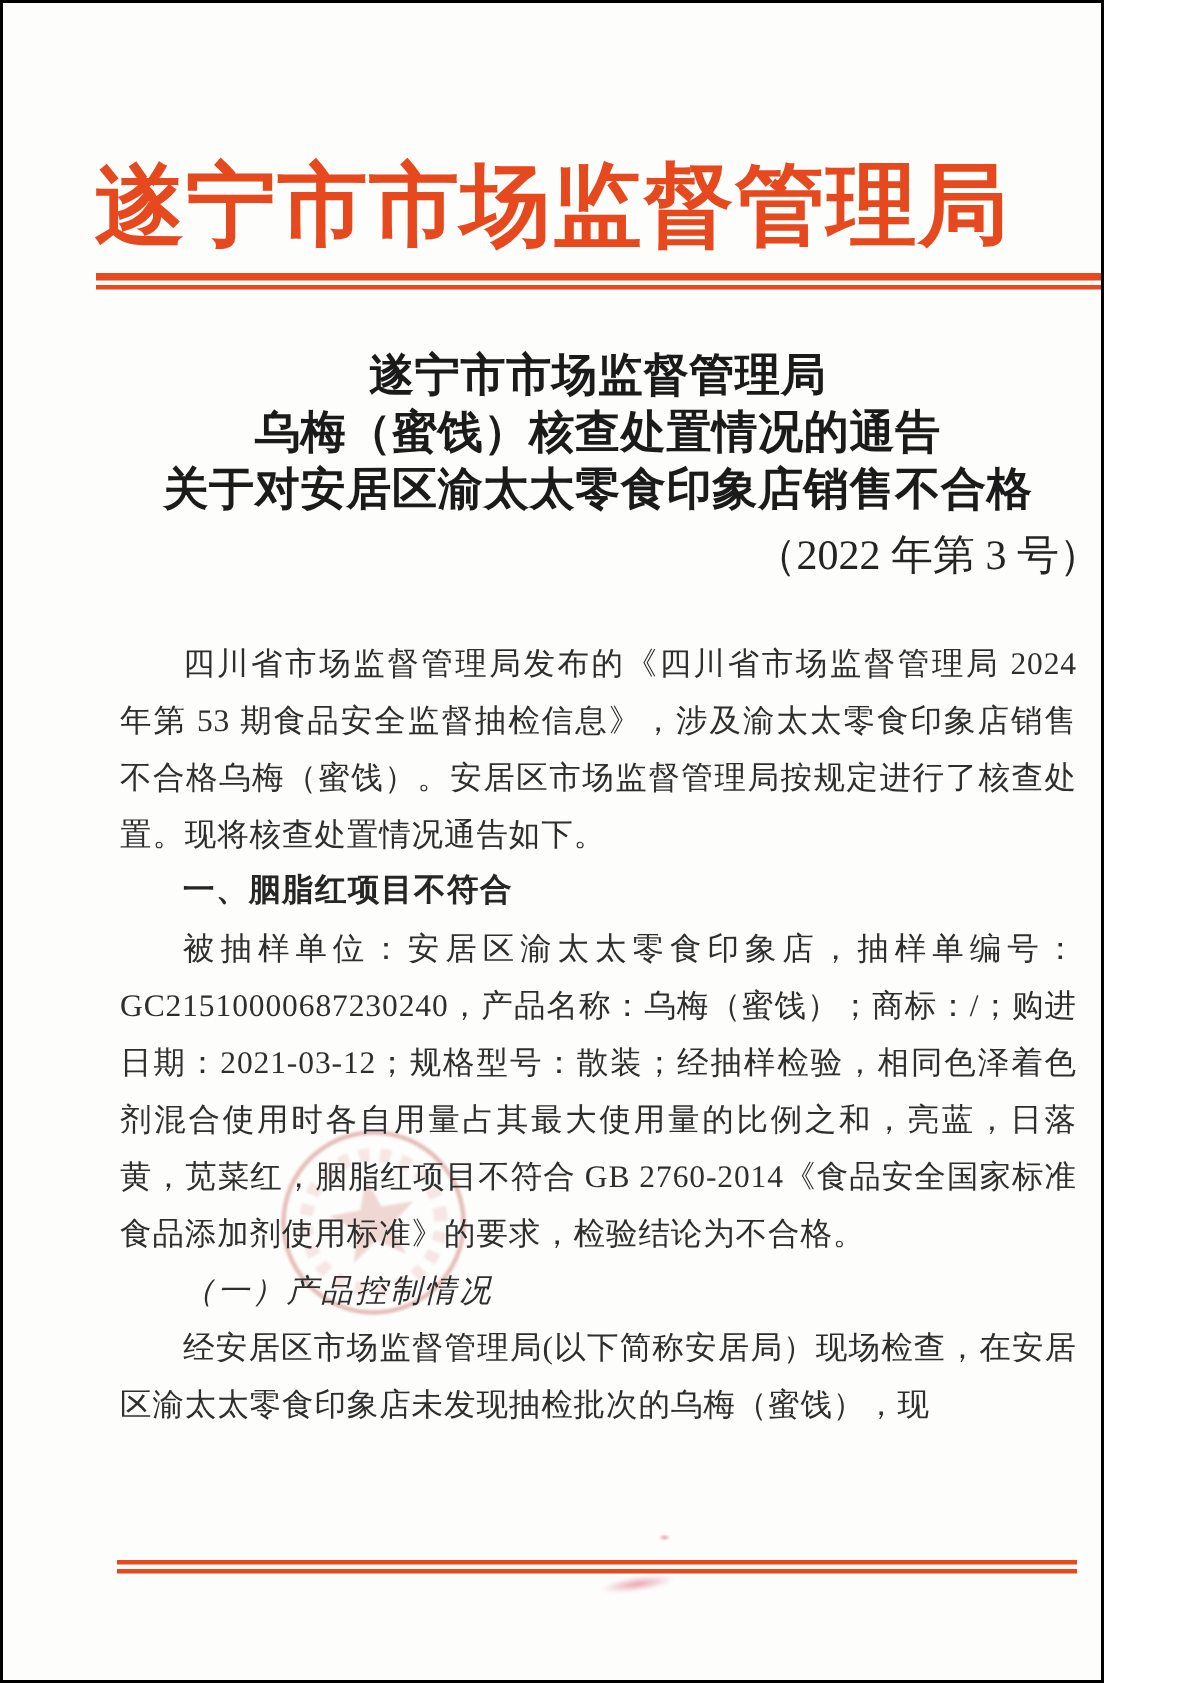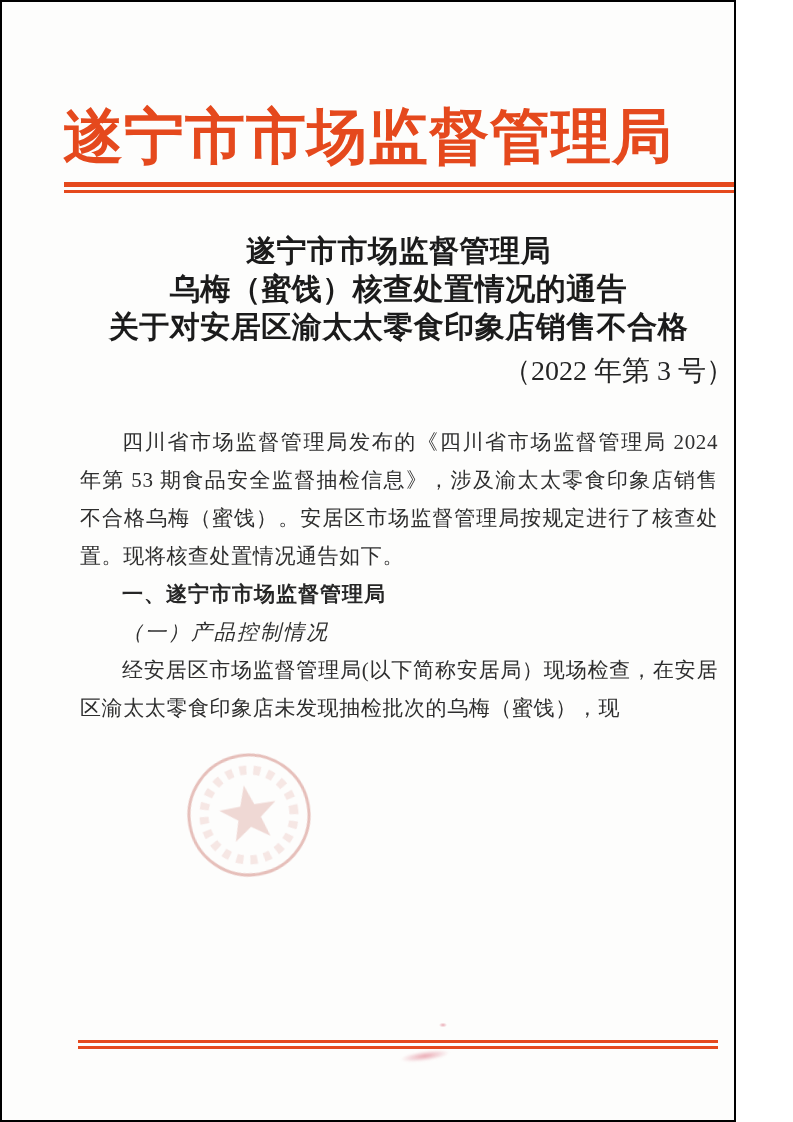--- a/index.html
+++ b/index.html
@@ -112,21 +112,22 @@
   <div class="docnum">（2022 年第 3 号）</div>
 
   <svg class="seal" viewBox="0 0 160 160" xmlns="http://www.w3.org/2000/svg">
     <circle cx="80" cy="80" r="60" fill="none" stroke="#c05a4e" stroke-width="3" opacity="0.75"></circle>
     <circle cx="80" cy="80" r="45" fill="none" stroke="#c9685c" stroke-width="9" stroke-dasharray="7 7" opacity="0.30"></circle>
     <polygon points="80,50 87.1,70.3 108.5,70.7 91.4,83.7 97.6,104.3 80,92 62.4,104.3 68.6,83.7 51.5,70.7 72.9,70.3" fill="#c05a4e" opacity="0.45"></polygon>
   </svg>
 
   <div class="body-text">
     <p>四川省市场监督管理局发布的《四川省市场监督管理局 2024 年第 53 期食品安全监督抽检信息》，涉及渝太太零食印象店销售不合格乌梅（蜜饯）。安居区市场监督管理局按规定进行了核查处置。现将核查处置情况通告如下。</p>
-    <p class="h-hei">一、遂宁市市场监督管理局</p>
+    <p class="h-hei">一、胭脂红项目不符合</p>
+    <p>被抽样单位：安居区渝太太零食印象店，抽样单编号：GC21510000687230240，产品名称：乌梅（蜜饯）；商标：/；购进日期：2021-03-12；规格型号：散装；经抽样检验，相同色泽着色剂混合使用时各自用量占其最大使用量的比例之和，亮蓝，日落黄，苋菜红，胭脂红项目不符合 GB 2760-2014《食品安全国家标准 食品添加剂使用标准》的要求，检验结论为不合格。</p>
     <p class="h-kai">（一）产品控制情况</p>
     <p>经安居区市场监督管理局(以下简称安居局）现场检查，在安居区渝太太零食印象店未发现抽检批次的乌梅（蜜饯），现</p>
   </div>
 
   <div class="rule-bottom"></div>
   <div class="seal-fragment"></div>
   <div class="seal-speck"></div>
 
 </div>
 

